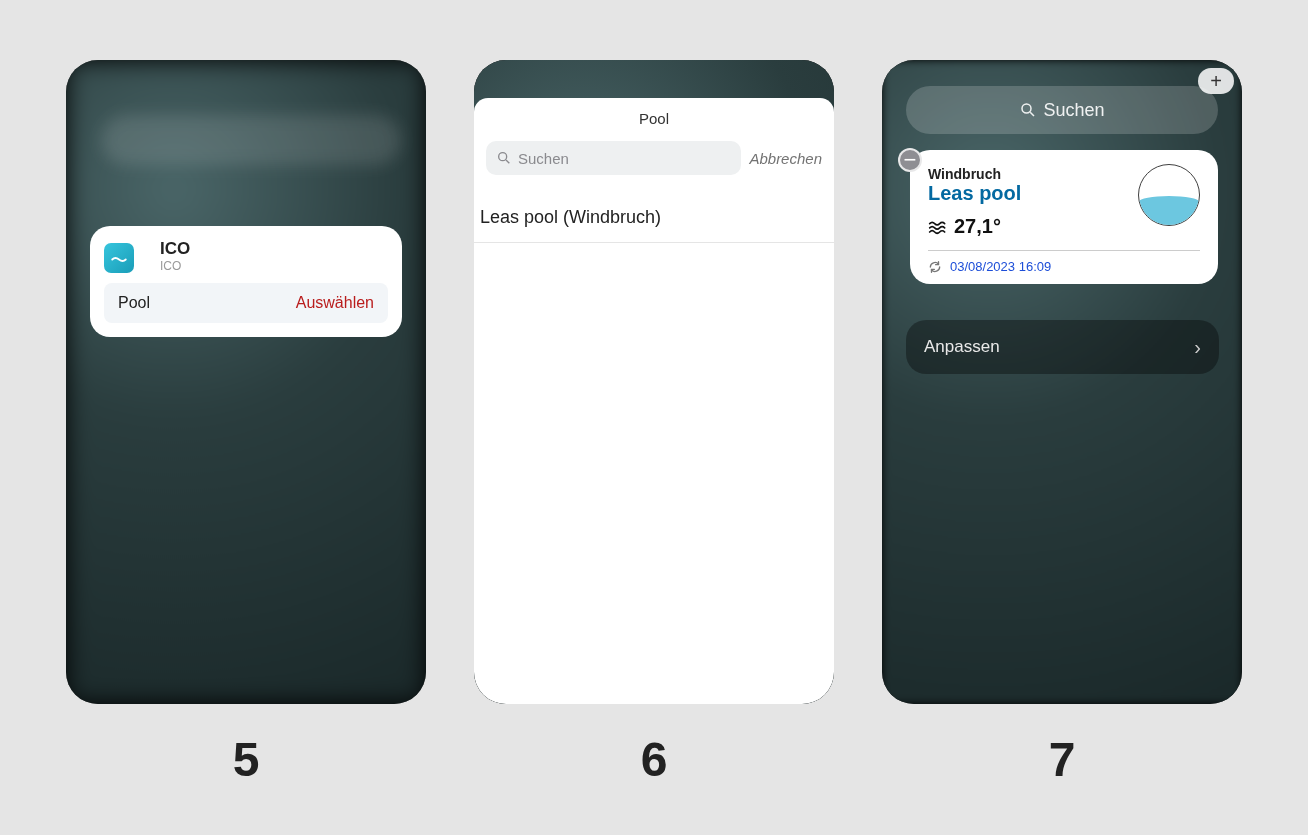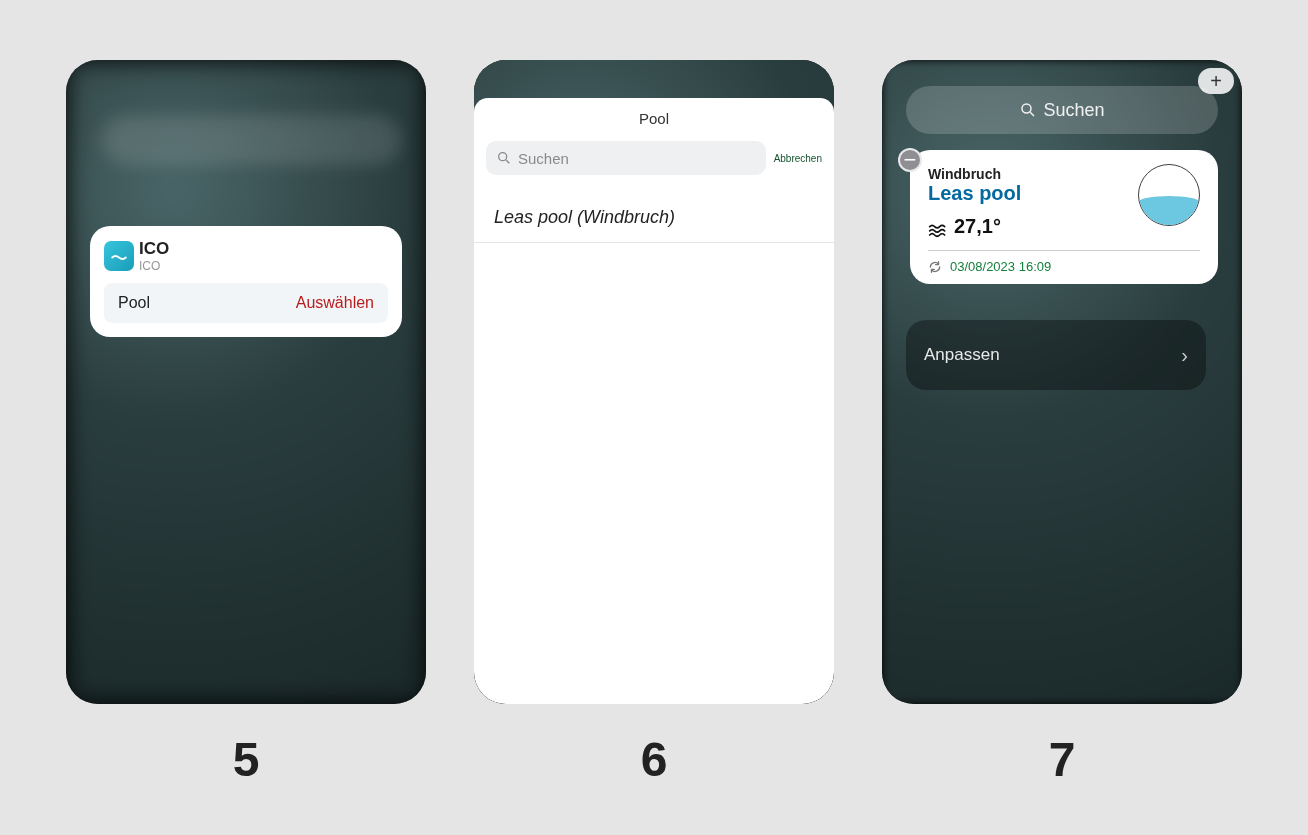--- a/index.html
+++ b/index.html
@@ -67,22 +67,22 @@
     position: absolute;
     top: 166px;
     left: 24px;
     width: 312px;
     background: #fff;
     border-radius: 20px;
     padding: 14px;
   }
   .card5-head {
     display: flex;
-    align-items: center;
-    gap: 5px;
+    align-items: flex-end;
+    gap: 26px;
     margin-bottom: 10px;
   }
   .app-icon {
     width: 30px;
     height: 30px;
     border-radius: 7px;
     background: linear-gradient(135deg, #36c5dd, #1a9db8);
     display: flex;
     align-items: center;
     justify-content: center;
@@ -133,27 +133,26 @@
     border-radius: 10px;
     height: 34px;
     display: flex;
     align-items: center;
     padding: 0 10px;
     gap: 6px;
     color: #8a8a8e;
     font-size: 15px;
     border: none;
   }
-  .cancel-link { color: #14532d; font-size: 10px; }
+  .cancel-link { color: #737373; font-size: 15px; font-style: italic; }
   .list-item {
-    padding: 14px 20px;
+    padding: 14px 6px;
     font-size: 18px;
     color: #222;
     border-bottom: 1px solid #e5e5e5;
-    font-style: italic;
   }
 
   
   .plus-btn {
     position: absolute;
     top: 8px;
     right: 8px;
     width: 36px;
     height: 26px;
     background: rgba(255,255,255,0.85);
@@ -205,47 +204,47 @@
     border-radius: 20px;
     padding: 16px 18px 10px;
   }
   .widget7-loc { font-size: 14px; color: #222; font-weight: 600;}
   .widget7-name { font-size: 20px; font-weight: 700; color: #0369a1; margin-bottom: 10px; }
   .widget7-row {
     display: flex;
     align-items: center;
     justify-content: space-between;
   }
-  .temp-row { display: flex; align-items: flex-end; gap: 6px; }
+  .temp-row { display: flex; align-items: center; gap: 6px; }
   .temp-val { font-size: 20px; font-weight: 700; color: #111; }
   .pool-circle {
     width: 62px;
     height: 62px;
     border: 1px solid #404040;
     border-radius: 50%;
     position: relative;
     overflow: hidden;
     margin-top: -30px;
   }
   .pool-water {
     position: absolute;
     left: 0; right: 0; bottom: 0;
     height: 48%;
     background: #6cc7e0;
     border-top-left-radius: 50% 20%;
     border-top-right-radius: 50% 20%;
   }
   .widget7-hr { border: none; border-top: 1px solid #ccc; margin: 12px 0 8px; }
-  .widget7-foot { display: flex; align-items: center; gap: 8px; color: #15803d; font-size: 13px; }
+  .widget7-foot { display: flex; align-items: center; gap: 8px; color: #1d4ed8; font-size: 13px; }
   .anpassen-row {
     position: absolute;
     top: 260px;
     left: 24px;
-    right: 36px;
-    height: 70px;
+    right: 23px;
+    height: 54px;
     background: rgba(0,0,0,0.35);
     border-radius: 20px;
     display: flex;
     align-items: center;
     justify-content: space-between;
     padding: 0 18px;
     color: #e9e9e9;
     font-size: 17px;
   }
 

